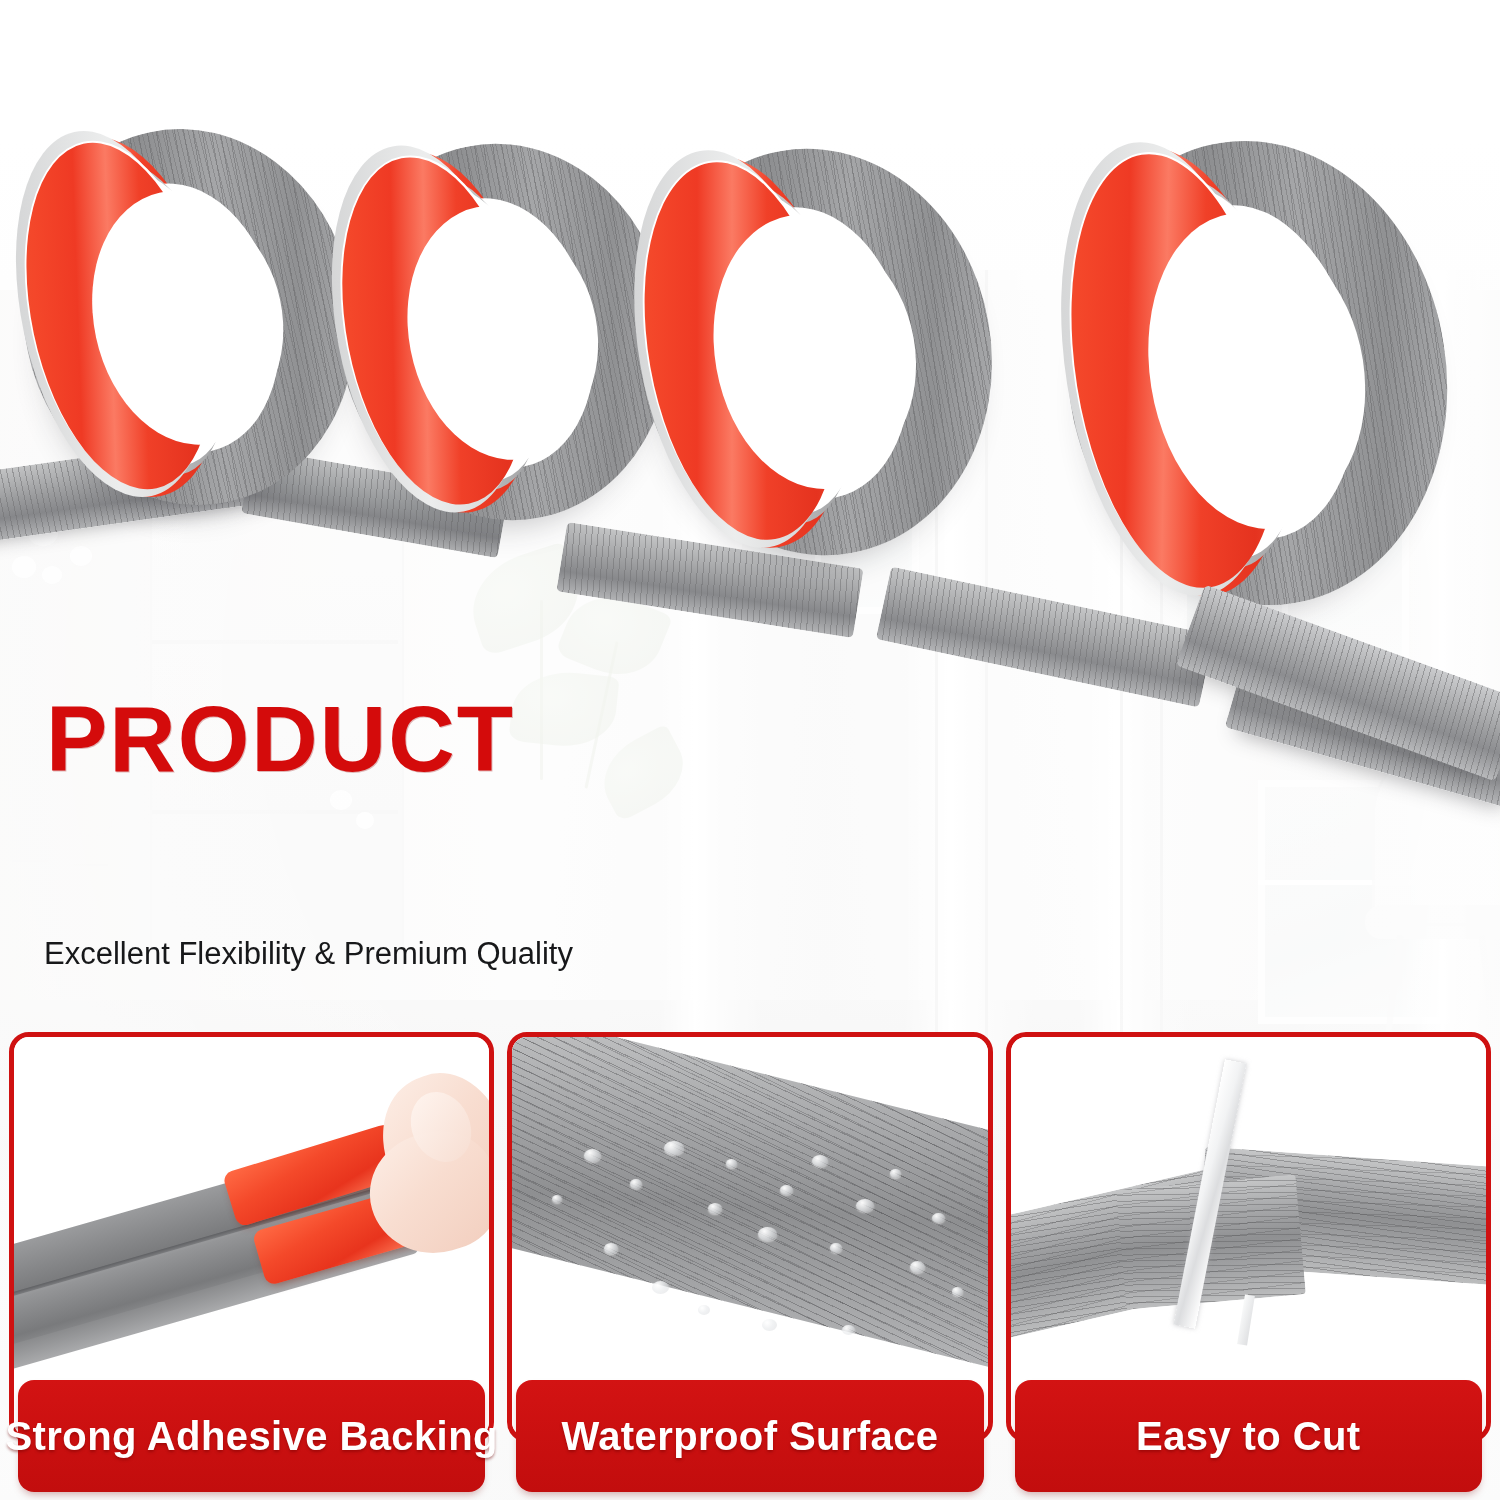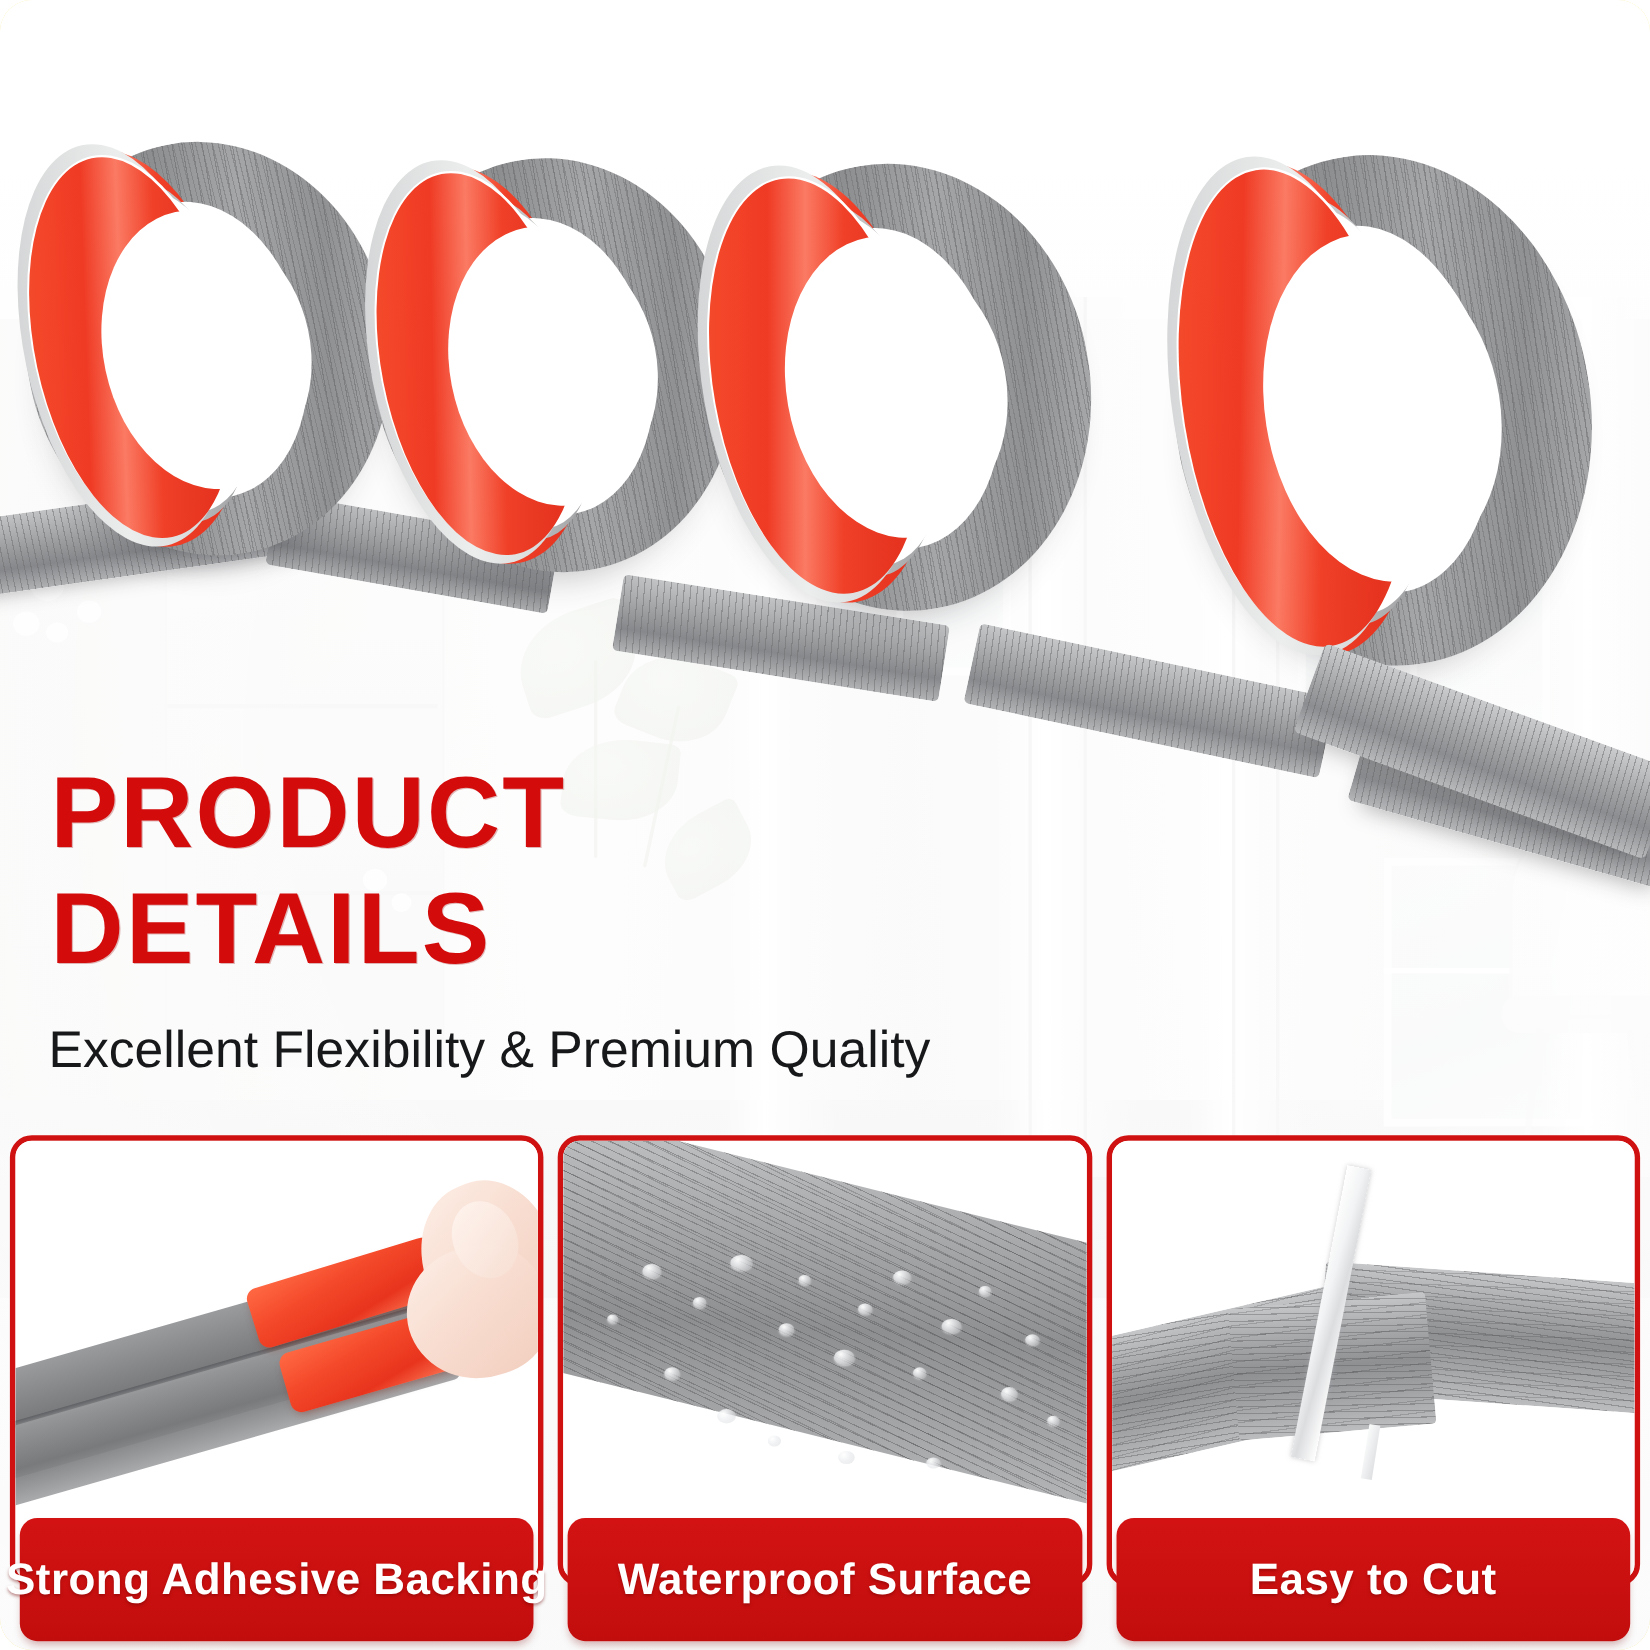--- a/index.html
+++ b/index.html
@@ -1,21 +1,21 @@
 <!DOCTYPE html>
 <html><head>
 <meta charset="utf-8">
 <style>
   html,body{margin:0;padding:0;}
   body{
     width:1500px;height:1500px;overflow:hidden;
     font-family:"Liberation Sans", sans-serif;
     background:#ffffff;
   }
-  #stage{position:relative;width:1500px;height:1500px;overflow:hidden;background:#fde047;border-radius:29px;}
+  #stage{position:relative;width:1500px;height:1500px;overflow:hidden;background:#fde047;}
 
   
   .bg{position:absolute;inset:0;overflow:hidden;}
   .bg-base{position:absolute;inset:0;
     background:
       linear-gradient(180deg,#ffffff 0%,#fbfbfb 38%,#f3f3f3 72%,#ededed 100%);
   }
   .bg-wall{position:absolute;left:0;top:290px;width:1500px;height:760px;
     background:linear-gradient(90deg,#f0efee 0%,#f7f6f5 18%,#fafafa 35%,#f4f4f4 55%,#fafafa 74%,#f2f1f0 100%);
     opacity:.9;}
@@ -88,21 +88,21 @@
   
   .headline{position:absolute;left:46px;top:692px;z-index:6;}
   .h-line{
     font-size:92px;line-height:95px;font-weight:bold;letter-spacing:2px;
     color:#d40b0b;
     text-shadow:1px 1px 0 rgba(150,0,0,.28);
     margin:0;white-space:nowrap;
   }
   .h-line2{margin-top:10px;}
   .subhead{position:absolute;left:44px;top:925px;z-index:6;
-    font-size:47px;line-height:58px;color:#17181a;white-space:nowrap;}
+    font-size:31px;line-height:58px;color:#17181a;white-space:nowrap;}
 
   
   .cards{position:absolute;left:0;top:1032px;width:1500px;height:468px;z-index:7;
     display:flex;gap:13px;padding:0 9px;box-sizing:border-box;}
   .card{position:relative;flex:1;height:460px;}
   .card-frame{position:absolute;left:0;top:0;right:0;height:400px;
     border:5px solid #cf1111;border-radius:20px;background:#ffffff;overflow:hidden;}
   .card-photo{position:absolute;inset:0;background:#ffffff;overflow:hidden;}
   .cap{position:absolute;left:9px;right:9px;bottom:0;height:112px;
     background:linear-gradient(180deg,#d31313 0%,#c20d0d 100%);
@@ -307,21 +307,20 @@
     </div>
 
     <div class="tail" style="left:1180px;top:640px;width:340px;height:86px;transform:rotate(20deg);
          background:repeating-linear-gradient(86deg,rgba(108,108,110,.5) 0 1px,rgba(0,0,0,0) 1px 6px),
                     linear-gradient(180deg,#cbccce,#a2a3a5 42%,#8c8d90 68%,#b8b9bb);
          border-radius:6px;box-shadow:0 16px 22px -14px rgba(40,40,45,.32);"></div>
   </div>
 
   <div class="headline">
     <div class="h-line">PRODUCT</div>
-    <div class="h-line h-line2">DETAILS</div>
   </div>
   <div class="subhead">Excellent Flexibility &amp; Premium Quality</div>
 
   <div class="cards">
 
     <div class="card">
       <div class="card-frame">
         <div class="card-photo">
 
           <div class="strip-body" style="left:-30px;top:150px;width:470px;height:96px;transform:rotate(-16deg);"></div>

